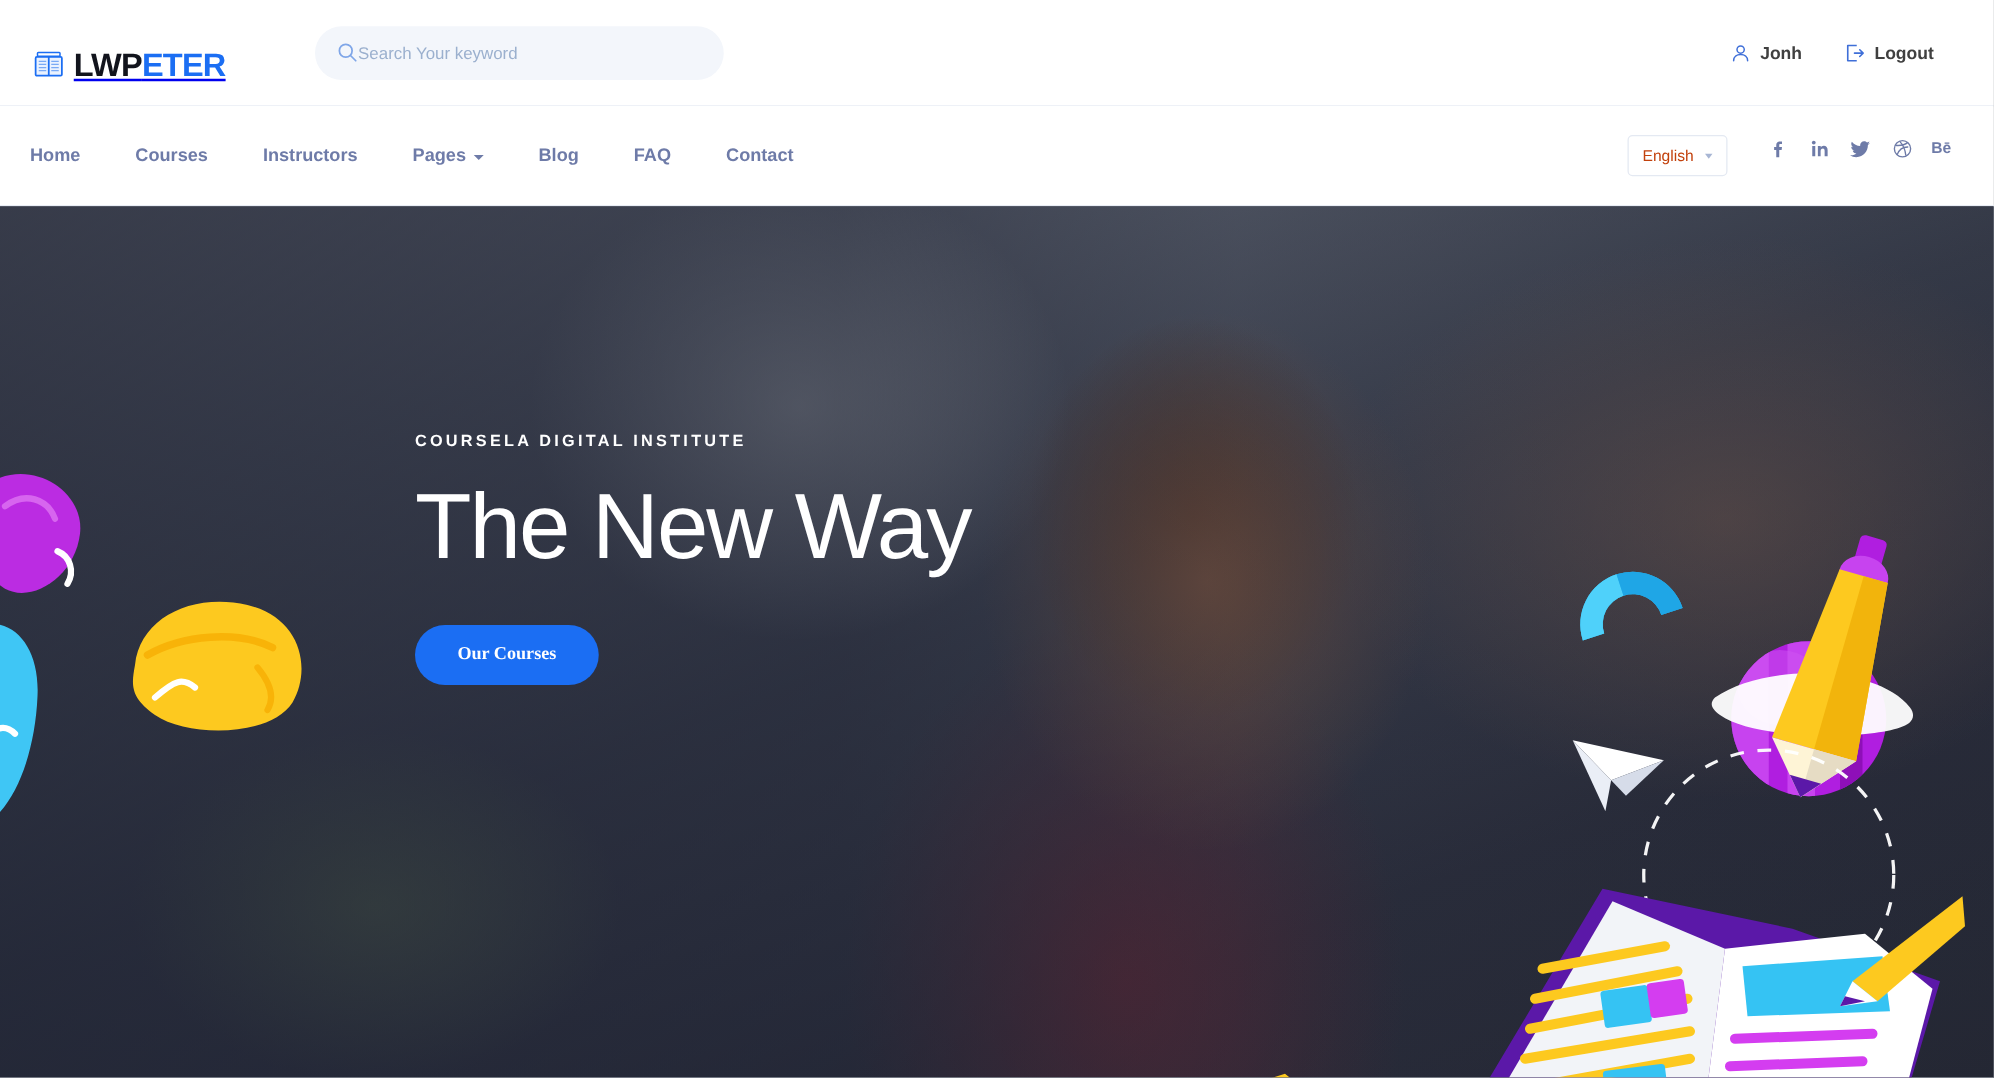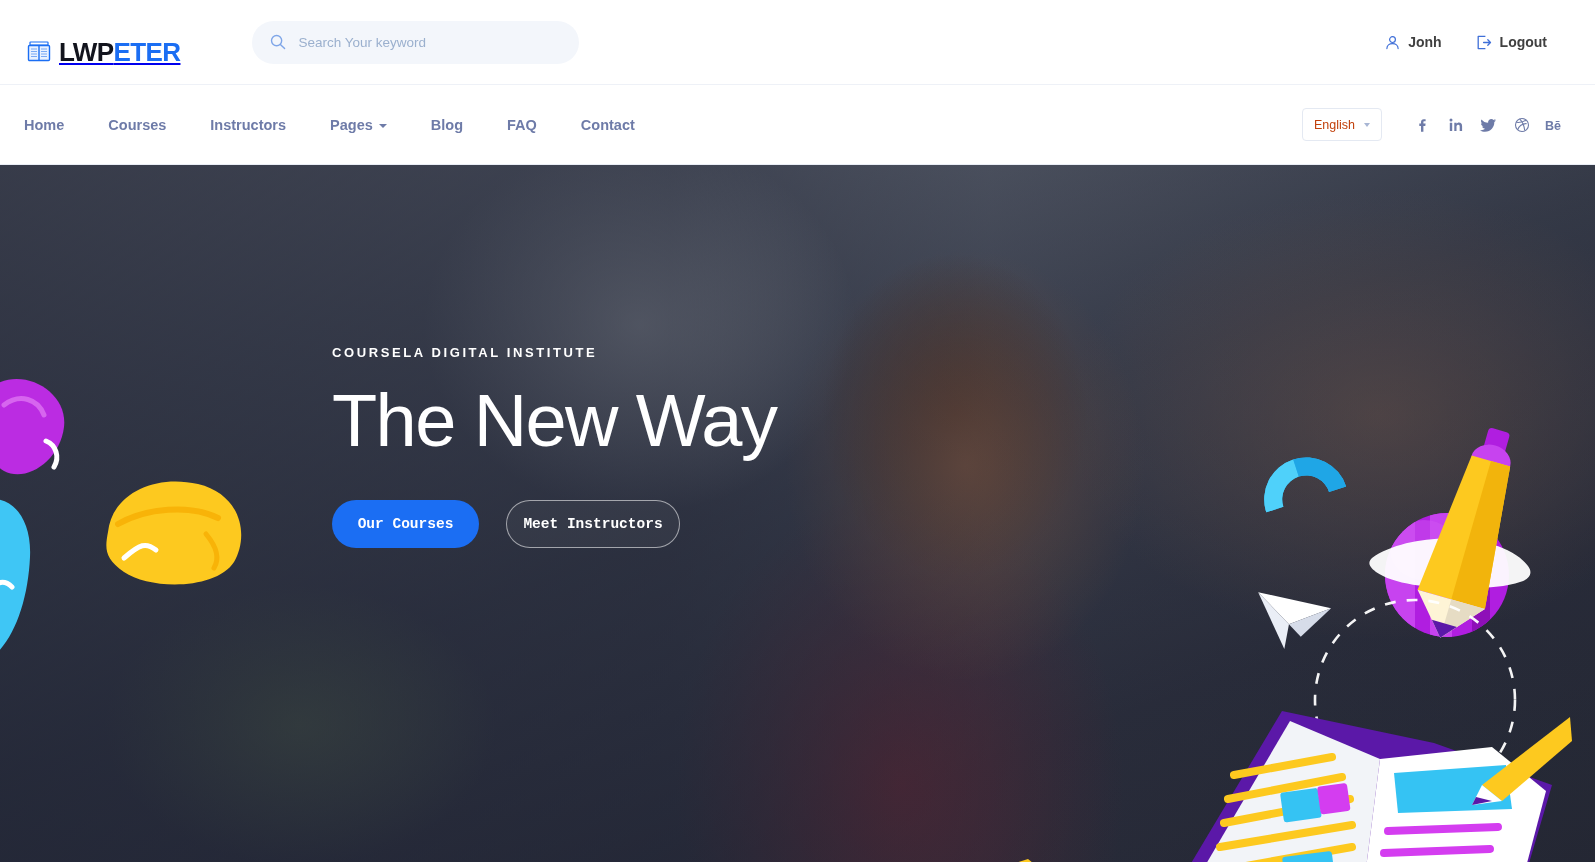--- a/index.html
+++ b/index.html
@@ -27,21 +27,21 @@
   }
   .logo-text .accent { color:#1b6ef3; }
 
   .searchbox {
     margin-left:72px;
     width:327px; height:43px;
     background:#f3f6fb;
     border-radius:22px;
     display:flex; align-items:center;
     padding:0 18px;
-    gap:12px;
+    gap:0;
   }
   .search-icon { width:16px; height:16px; flex:none; display:block; }
   .search-input {
     border:none; outline:none; background:transparent;
     font-family:"Liberation Sans", sans-serif;
     font-size:13.5px; color:#55617a; width:100%;
   }
   .search-input::placeholder { color:#9bb0ce; }
 
   .topbar-right {
@@ -98,21 +98,21 @@
     margin-right:24px;
   }
   .lang-chev {
     width:0; height:0;
     border-left:3.5px solid transparent;
     border-right:3.5px solid transparent;
     border-top:4px solid #a8b6d4;
   }
   .social {
     width:33px; height:28px;
-    display:flex; align-items:center; justify-content:center;
+    display:flex; justify-content:center;
     color:#ef4444; cursor:pointer;
   }
   .social svg { display:block; }
 
   
   .hero {
     position:relative;
     height:697px;
     overflow:hidden;
     background:#3a4050;
@@ -146,21 +146,21 @@
   }
   .hero-title {
     font-size:74px; font-weight:normal; color:#ffffff;
     line-height:1.05; letter-spacing:-1.6px;
     margin-bottom:40px;
     max-width:560px;
   }
   .hero-buttons { display:flex; gap:27px; align-items:center; }
   .btn {
     border:none; cursor:pointer;
-    font-family:Liberation Mono, monospace;
+    font-family:Liberation Serif, serif;
     font-size:14.5px; font-weight:bold;
     border-radius:27px;
     height:48px;
     display:flex; align-items:center; justify-content:center;
   }
   .btn-primary {
     background:#1b6ef3; color:#ffffff; width:147px;
   }
   .btn-outline {
     background:rgba(255,255,255,0.04);
@@ -401,17 +401,16 @@
     <path d="M10 16 L 48 4 L 150 86 L 206 70 L 200 106 L 130 120 L 10 40 Z" fill="#fdc91f"></path>
   </svg>
 
   <div class="hero-content">
     <div class="eyebrow">COURSELA DIGITAL INSTITUTE</div>
     <h1 class="hero-title">
       <span>The New Way</span><br>
     </h1>
     <div class="hero-buttons">
       <button class="btn btn-primary">Our Courses</button>
-      <button class="btn btn-outline">Meet Instructors</button>
     </div>
   </div>
 
 </section>
 
 </body></html>

